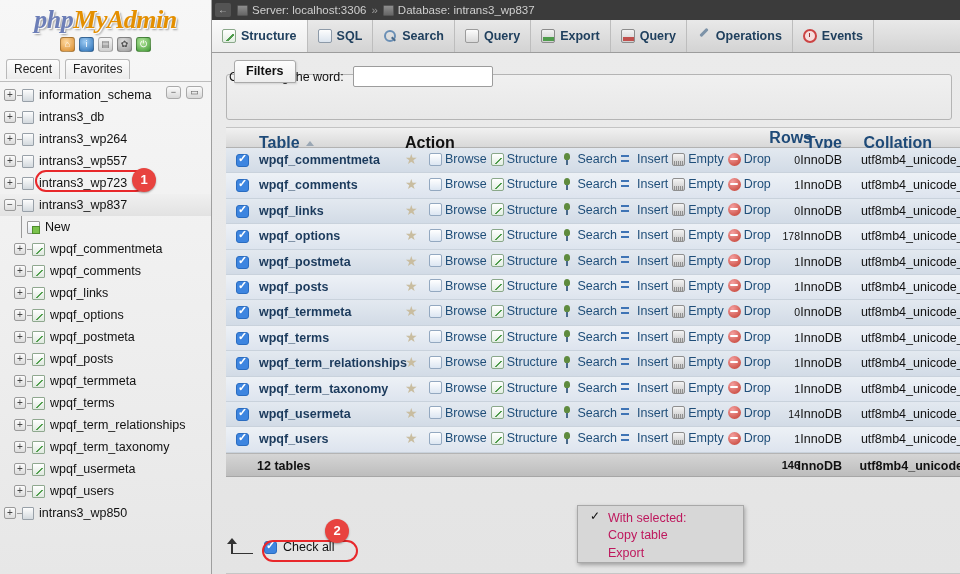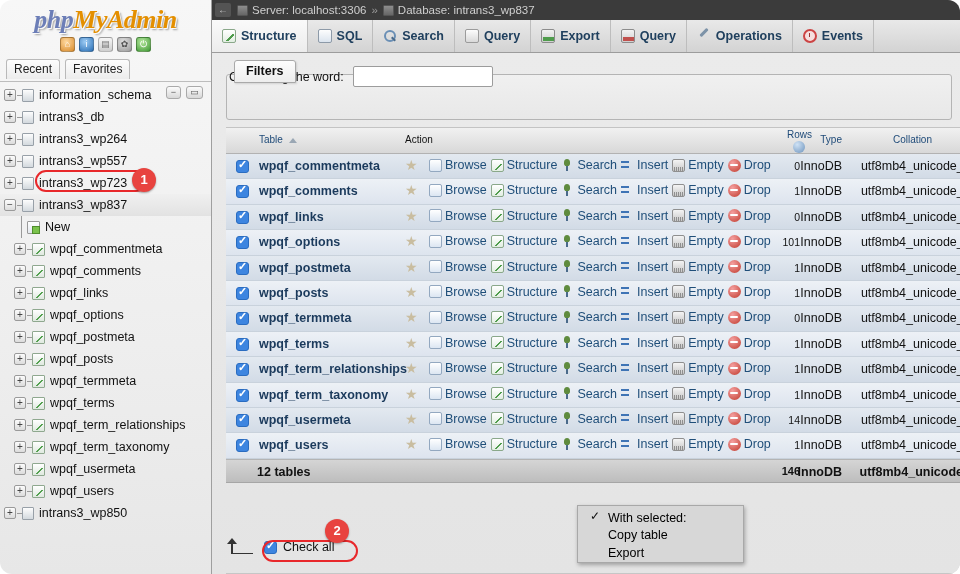--- a/index.html
+++ b/index.html
@@ -4,21 +4,21 @@
 <style>
   * { box-sizing: border-box; }
   html, body {
     margin: 0; padding: 0;
     width: 960px; height: 574px;
     overflow: hidden;
     font-family: "Liberation Sans", sans-serif;
     font-size: 12px;
     background: #fff;
   }
-  #app { position: relative; width: 960px; height: 574px; overflow: hidden; border-radius: 12px; }
+  #app { position: relative; width: 960px; height: 574px; overflow: hidden; }
 
   
   #sidebar {
     position: absolute; left: 0; top: 0;
     width: 212px; height: 574px;
     background: linear-gradient(to bottom,#f7f7f7 0%,#eeeeee 60%,#e7e7e7 100%);
     border-right: 1px solid #9f9f9f;
     overflow: hidden;
   }
   .logo-wrap { padding: 6px 0 0 0; text-align: center; }
@@ -240,26 +240,26 @@
     border-radius: 2px;
     background: #fff;
     font-family: "Liberation Sans", sans-serif;
     font-size: 12px;
     padding: 0 4px;
   }
 
   
   #tbl { position: absolute; left: 14px; top: 74px; right: 0; }
   .thead {
-    height: 27px;
+    height: 21px;
     background: linear-gradient(#f1f1f1,#d8d8d8);
     border-top: 1px solid #c4c4c4;
     border-bottom: 1px solid #b2b2b2;
     position: relative;
-    color: #1e4a78; font-weight: normal; font-size: 10px;
+    color: #1e4a78; font-weight: bold; font-size: 16px;
   }
   .thead .c { position: absolute; top: 6px; }
   .thead .c.ctable { left: 33px; }
   .thead .c.caction { left: 179px; color: #111; text-align: right; }
   .thead .c.crows { right: 148px; top: 1px; text-align: right; }
   .thead .c.ctype { right: 118px; }
   .thead .c.ccoll { right: 28px; }
   .sortarrow {
     display: inline-block; margin-left: 6px;
     width: 0; height: 0; border-left: 4px solid transparent;
@@ -373,21 +373,21 @@
     width: 167px;
     background: #d7d7d7;
     border: 1px solid #a8a8a8;
     box-shadow: 1px 2px 4px rgba(0,0,0,.3);
     z-index: 20;
     font-size: 12.5px;
     padding: 3px 0 0 0;
   }
   #dropmenu .mi {
     height: 17.5px; display: flex; align-items: center;
-    padding-left: 30px; color: #000000; white-space: nowrap;
+    padding-left: 30px; color: #be185d; white-space: nowrap;
     position: relative;
   }
   #dropmenu .mi.checked:before {
     content: "✓"; position: absolute; left: 12px; top: 0px; font-size: 12px; color: #111;
   }
 
   
   .ann { position: absolute; z-index: 30; pointer-events: none; }
   .ann-ring { border: 2.5px solid #e8282b; border-radius: 15px; }
 </style>
@@ -749,21 +749,21 @@
                 </span>
                 <span class="act">
                   <span class="ic empty"></span>
                   <span>Empty</span>
                 </span>
                 <span class="act">
                   <span class="ic drop"></span>
                   <span>Drop</span>
                 </span>
               </span>
-              <span class="rowsv">101</span>
+              <span class="rowsv">178</span>
               <span class="typev">InnoDB</span>
               <span class="collv">utf8mb4_unicode_c</span>
             </div>
             <div class="trow odd">
               <span class="cb"></span>
               <span class="tname">wpqf_postmeta</span>
               <span class="star">★</span>
               <span class="acts">
                 <span class="act">
                   <span class="ic browse"></span>

